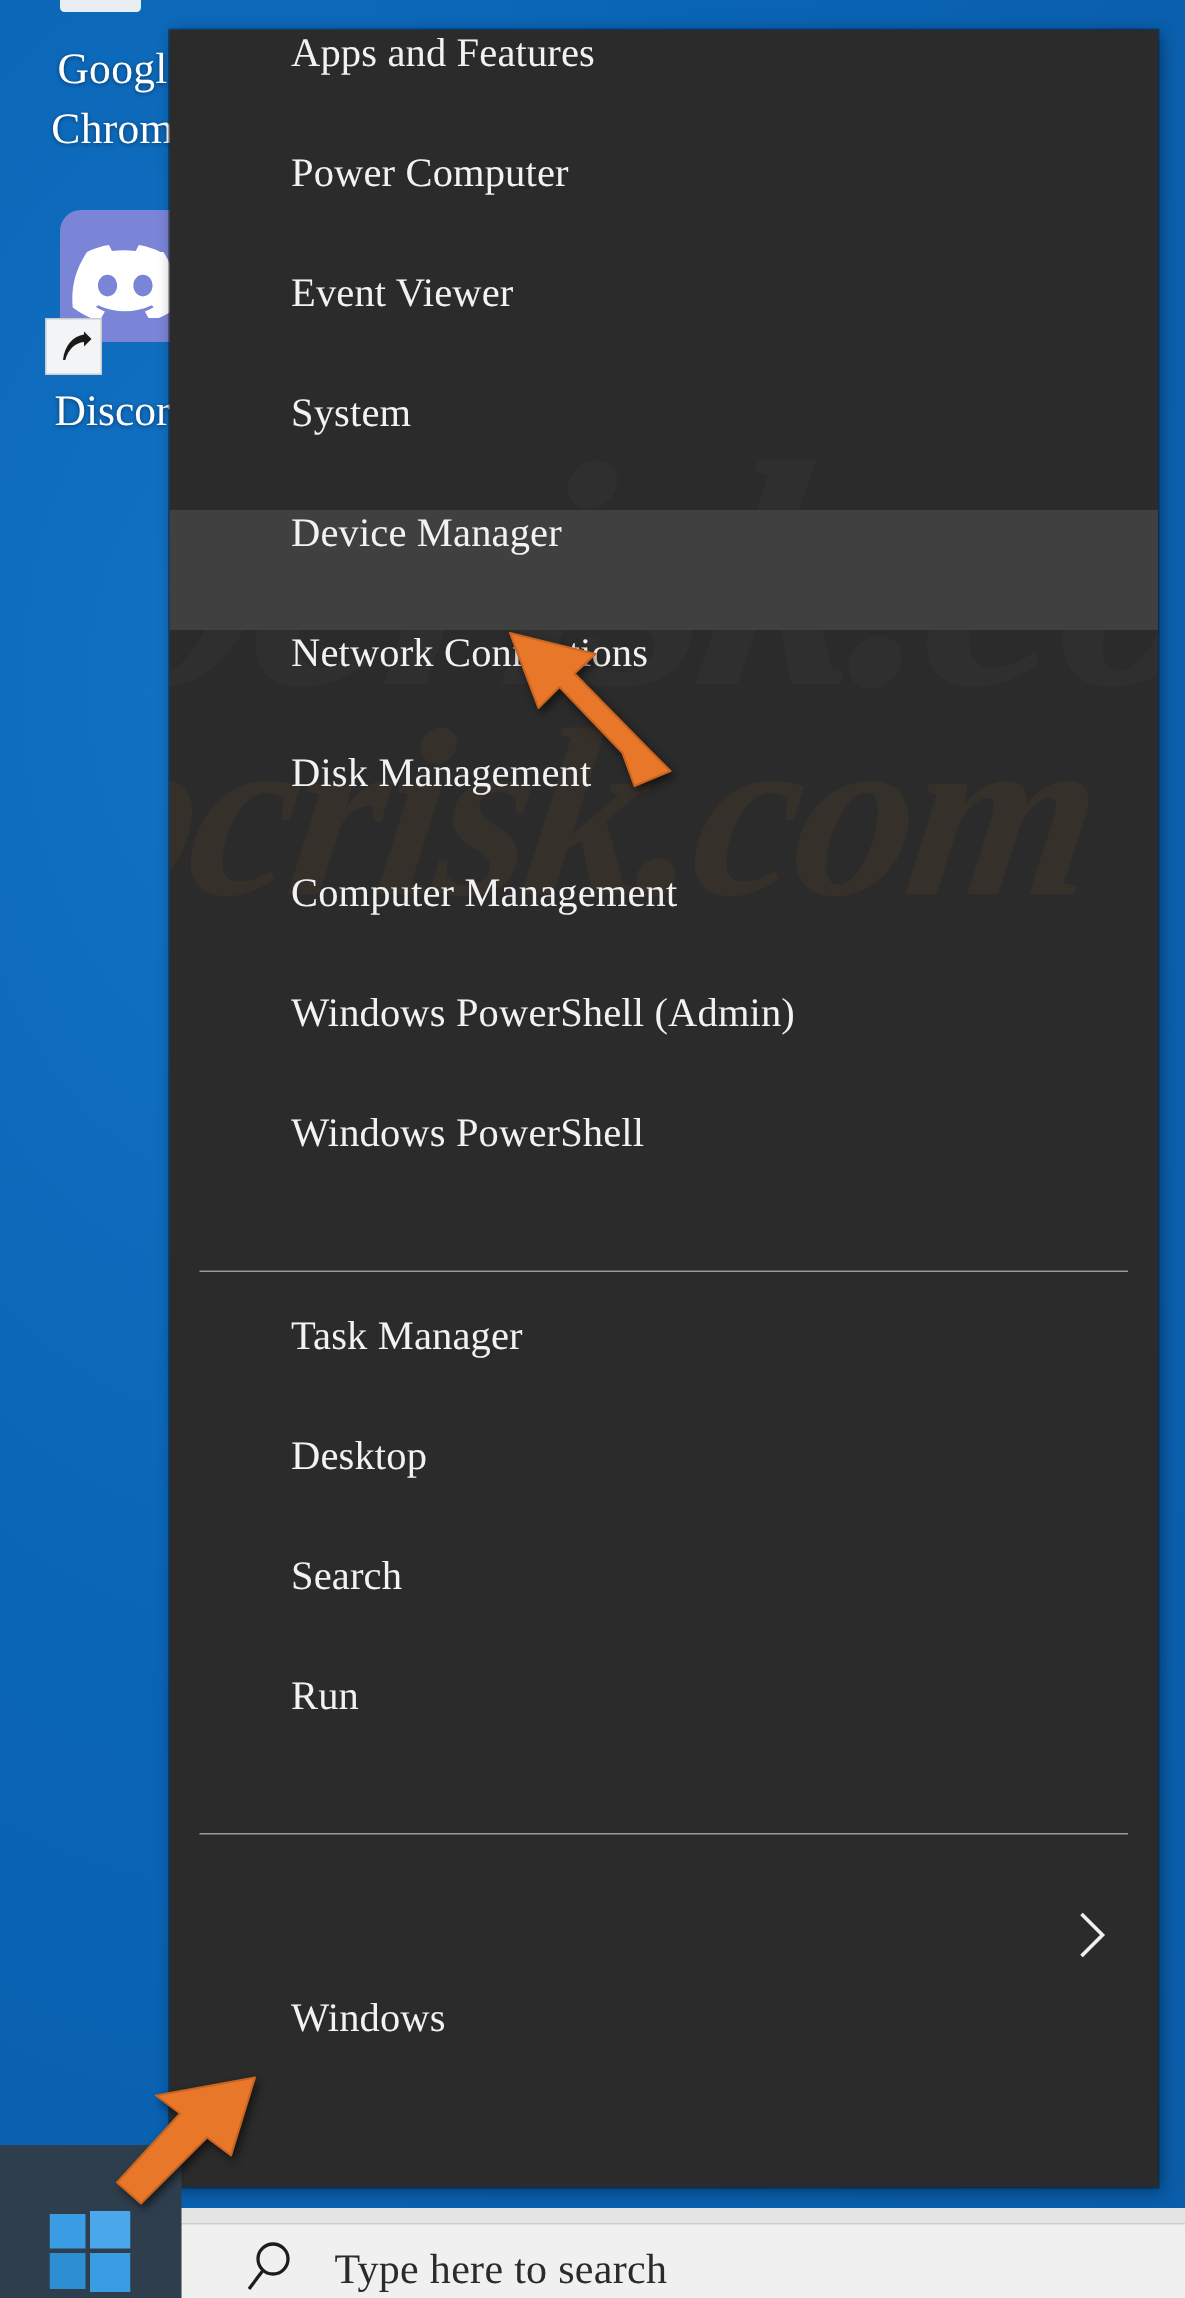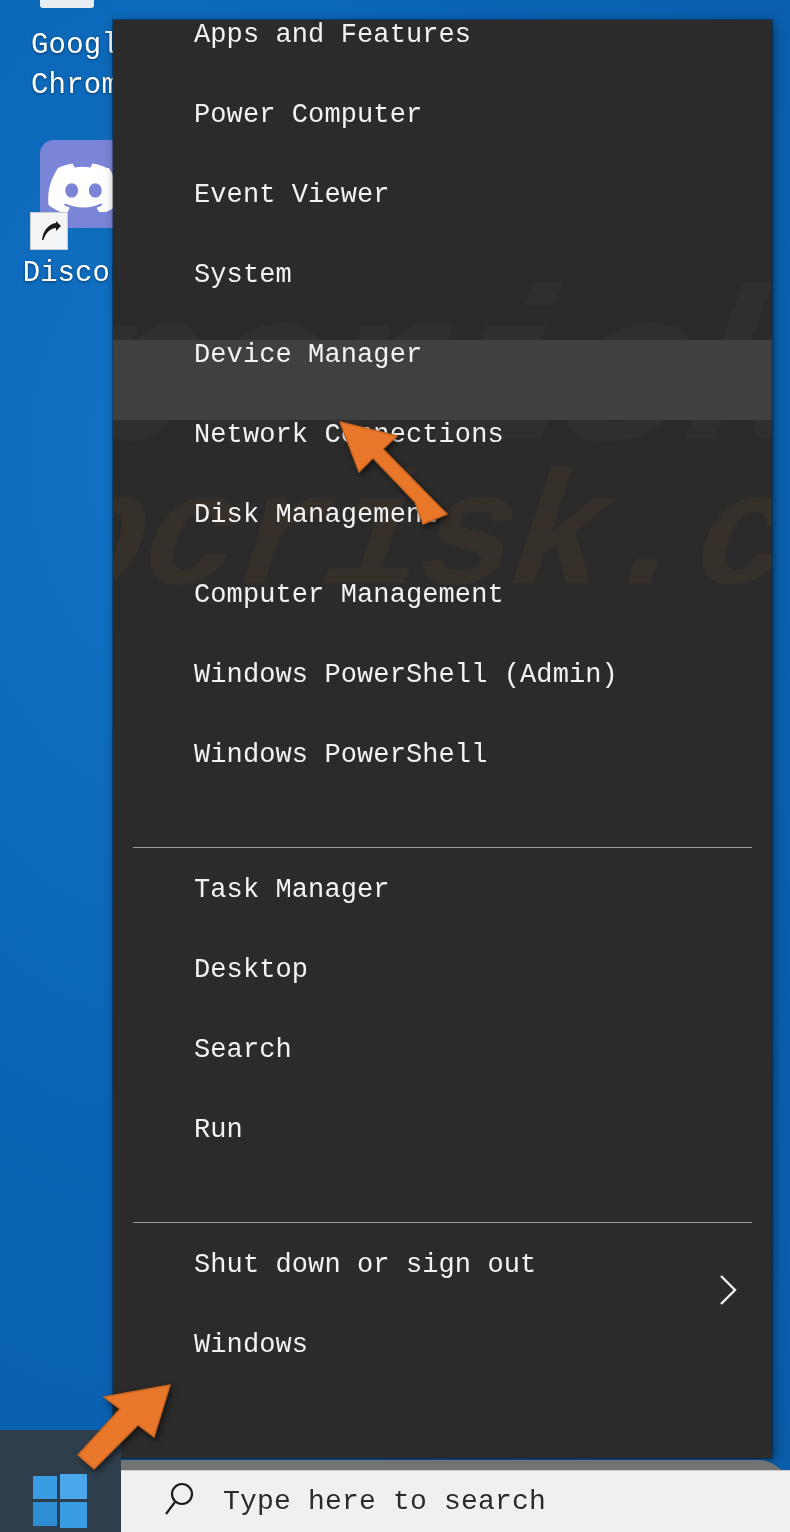--- a/index.html
+++ b/index.html
@@ -5,21 +5,21 @@
   html, body {
     margin: 0;
     padding: 0;
     background: #000;
   }
   #screen {
     position: relative;
     width: 790px;
     height: 1532px;
     overflow: hidden;
-    font-family: Liberation Mono, monospace;
+    font-family: Liberation Serif, serif;
     background: #0a6abf;
   }
 
   
   .desktop {
     position: absolute;
     inset: 0;
     background: #0a64b5;
   }
   .desktop-grad {
@@ -161,23 +161,22 @@
     background: #9a9a9a;
   }
   .sep-block { height: 27px; }
 
   
   .taskbar {
     position: absolute;
     left: 0;
     bottom: 0;
     width: 790px;
-    height: 72px;
-    background: #737373;
-    border-radius: 32px;
+    height: 60px;
+    background: #e5e5e5;
   }
   .start-button {
     position: absolute;
     left: 0;
     top: 0;
     width: 121px;
     height: 102px;
     background: #2f3e4d;
   }
   .start-button .winlogo {
@@ -311,21 +310,20 @@
 
       <div class="menu-item">
         <span>Run</span>
       </div>
 
       <div class="sep-block"></div>
       <div class="menu-sep"></div>
       <div class="sep-block"></div>
 
       <div class="menu-item">
-        <span>Shut down or sign out</span>
         <span class="chev">
           <svg width="22" height="34" viewBox="0 0 22 34" xmlns="http://www.w3.org/2000/svg">
             <polyline points="4,3 18,17 4,31" fill="none" stroke="#f0f0f0" stroke-width="2.4"></polyline>
           </svg>
         </span>
       </div>
 
       <div class="menu-item">
         <span>Windows</span>
       </div>

